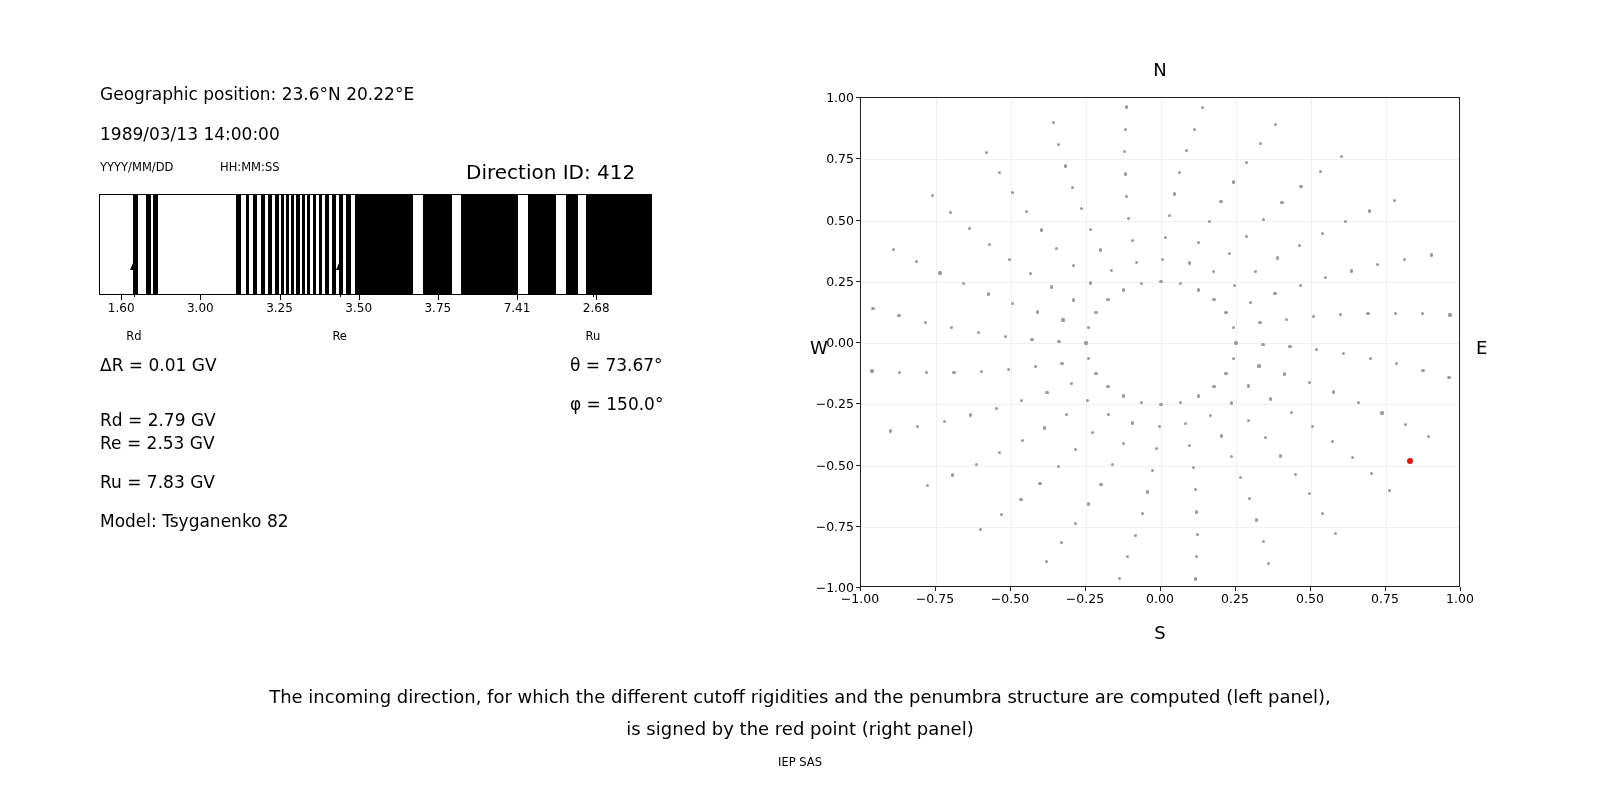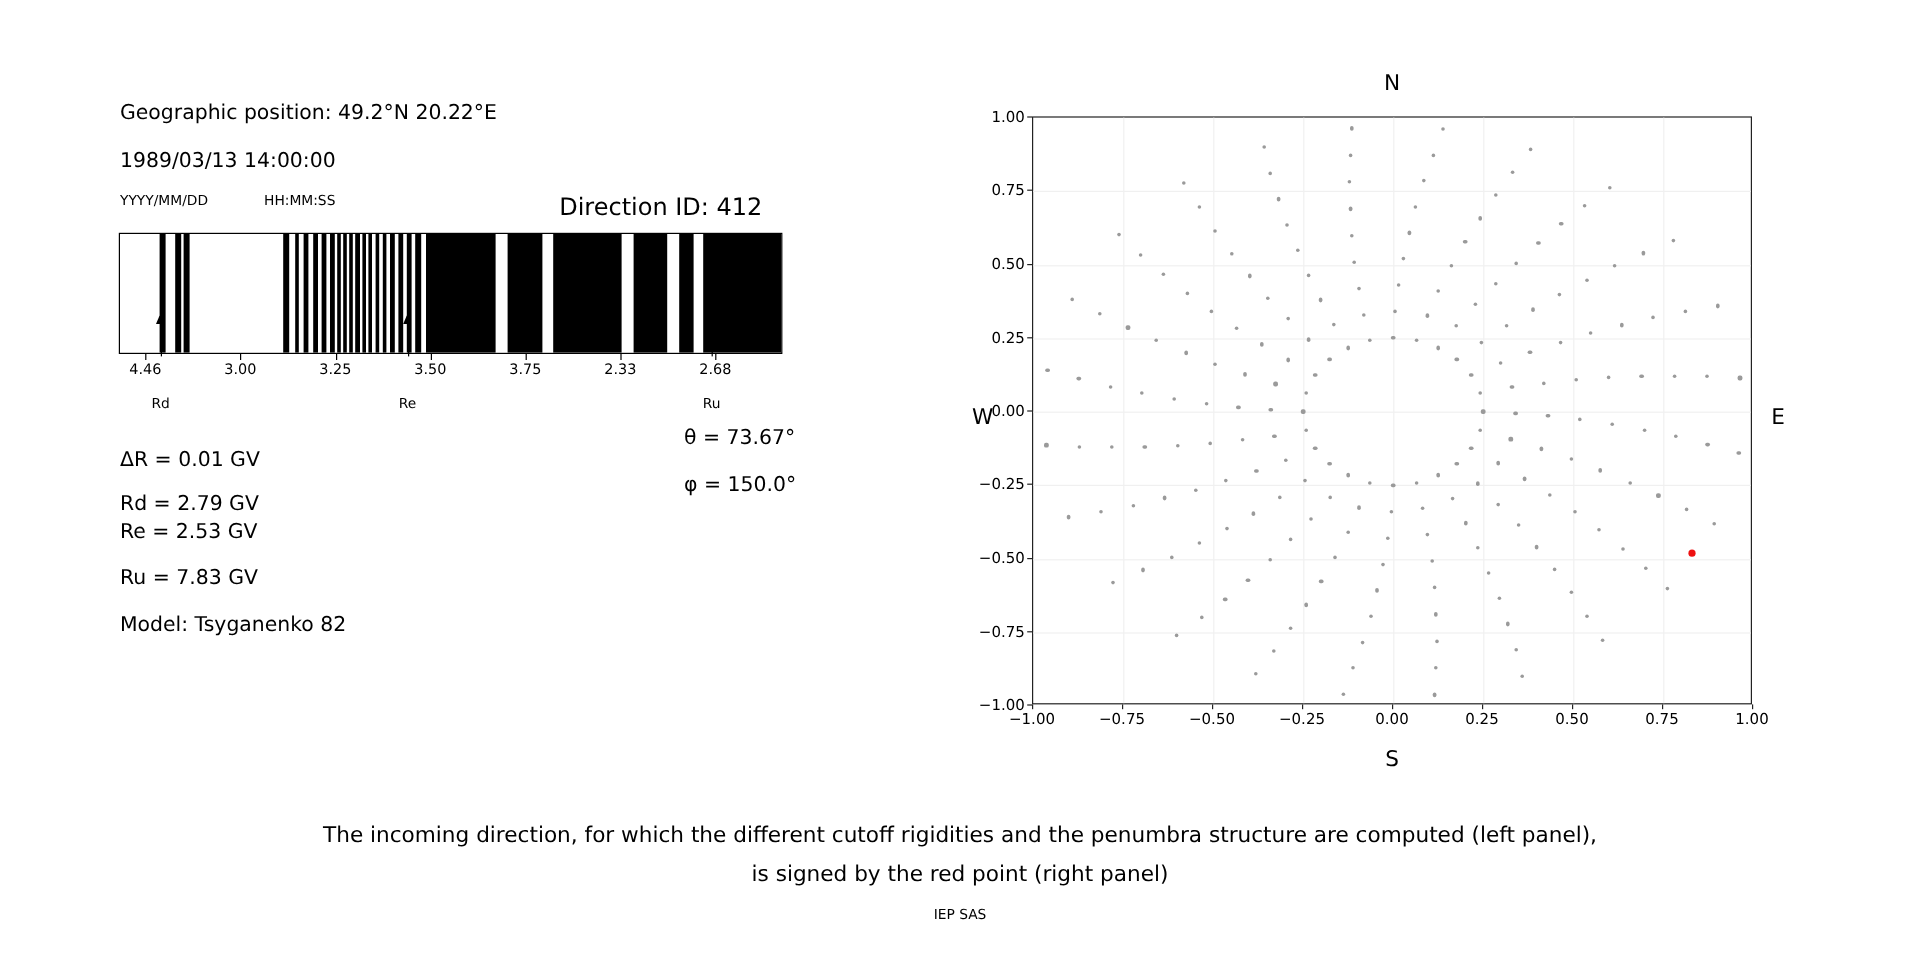--- a/index.html
+++ b/index.html
@@ -215,21 +215,21 @@
     width: 1600px;
     top: 755px;
     text-align: center;
     font-size: 11.5px;
   }
 </style>
 </head>
 <body>
 
 <div class="panel-left">
-  <div class="txt" id="geo-position">Geographic position: 49.2°N 20.22°E</div>
+  <div class="txt" id="geo-position">Geographic position: 23.6°N 20.22°E</div>
   <div class="txt" id="datetime">1989/03/13 14:00:00</div>
   <div class="txt" id="fmt-date">YYYY/MM/DD</div>
   <div class="txt" id="fmt-time">HH:MM:SS</div>
   <div class="txt" id="direction-id">Direction ID: 412</div>
 
   <div class="penumbra-wrap" id="penumbra-bar">
       <div class="pen-band" style="left: 33.25px; width: 4.75px;"></div>
       <div class="pen-band" style="left: 46.2333px; width: 4.43333px;"></div>
       <div class="pen-band" style="left: 53.2px; width: 4.43333px;"></div>
       <div class="pen-band" style="left: 136.167px; width: 4.43333px;"></div>
@@ -253,45 +253,45 @@
       <div class="pen-band" style="left: 254.6px; width: 58.9px;"></div>
       <div class="pen-band" style="left: 323px; width: 28.5px;"></div>
       <div class="pen-band" style="left: 361px; width: 57px;"></div>
       <div class="pen-band" style="left: 427.5px; width: 28.5px;"></div>
       <div class="pen-band" style="left: 465.5px; width: 12.6667px;"></div>
       <div class="pen-band" style="left: 486.4px; width: 64.6px;"></div>
     </div>
 
   <div class="axis" id="penumbra-axis">
       <div class="tick" style="left: 22.1667px;"></div>
-      <div class="tick-label" style="left: 22.1667px;">4.46</div>
+      <div class="tick-label" style="left: 22.1667px;">1.60</div>
       <div class="tick" style="left: 101.333px;"></div>
       <div class="tick-label" style="left: 101.333px;">3.00</div>
       <div class="tick" style="left: 180.5px;"></div>
       <div class="tick-label" style="left: 180.5px;">3.25</div>
       <div class="tick" style="left: 259.667px;"></div>
       <div class="tick-label" style="left: 259.667px;">3.50</div>
       <div class="tick" style="left: 338.833px;"></div>
       <div class="tick-label" style="left: 338.833px;">3.75</div>
       <div class="tick" style="left: 418px;"></div>
-      <div class="tick-label" style="left: 418px;">2.33</div>
+      <div class="tick-label" style="left: 418px;">7.41</div>
       <div class="tick" style="left: 497.167px;"></div>
       <div class="tick-label" style="left: 497.167px;">2.68</div>
       <div class="marker-line" style="left: 34.8333px;"></div>
       <div class="marker-head" style="left: 34.8333px;"></div>
       <div class="marker-label" style="left: 34.8333px;">Rd</div>
       <div class="marker-line" style="left: 240.667px;"></div>
       <div class="marker-head" style="left: 240.667px;"></div>
       <div class="marker-label" style="left: 240.667px;">Re</div>
       <div class="marker-line" style="left: 494px;"></div>
       <div class="marker-head" style="left: 494px;"></div>
       <div class="marker-label" style="left: 494px;">Ru</div>
     </div>
 
-  <div class="info info-left" style="top:373px">ΔR = 0.01 GV</div>
+  <div class="info info-left" style="top:355px">ΔR = 0.01 GV</div>
   <div class="info info-left" style="top:410px">Rd = 2.79 GV</div>
   <div class="info info-left" style="top:433px">Re = 2.53 GV</div>
   <div class="info info-left" style="top:472px">Ru = 7.83 GV</div>
   <div class="info info-left" style="top:511px">Model: Tsyganenko 82</div>
   <div class="info info-right" style="top:355px">θ = 73.67°</div>
   <div class="info info-right" style="top:394px">φ = 150.0°</div>
 </div>
 
 <div class="panel-right">
   <div class="plot-box" id="plot-box">

